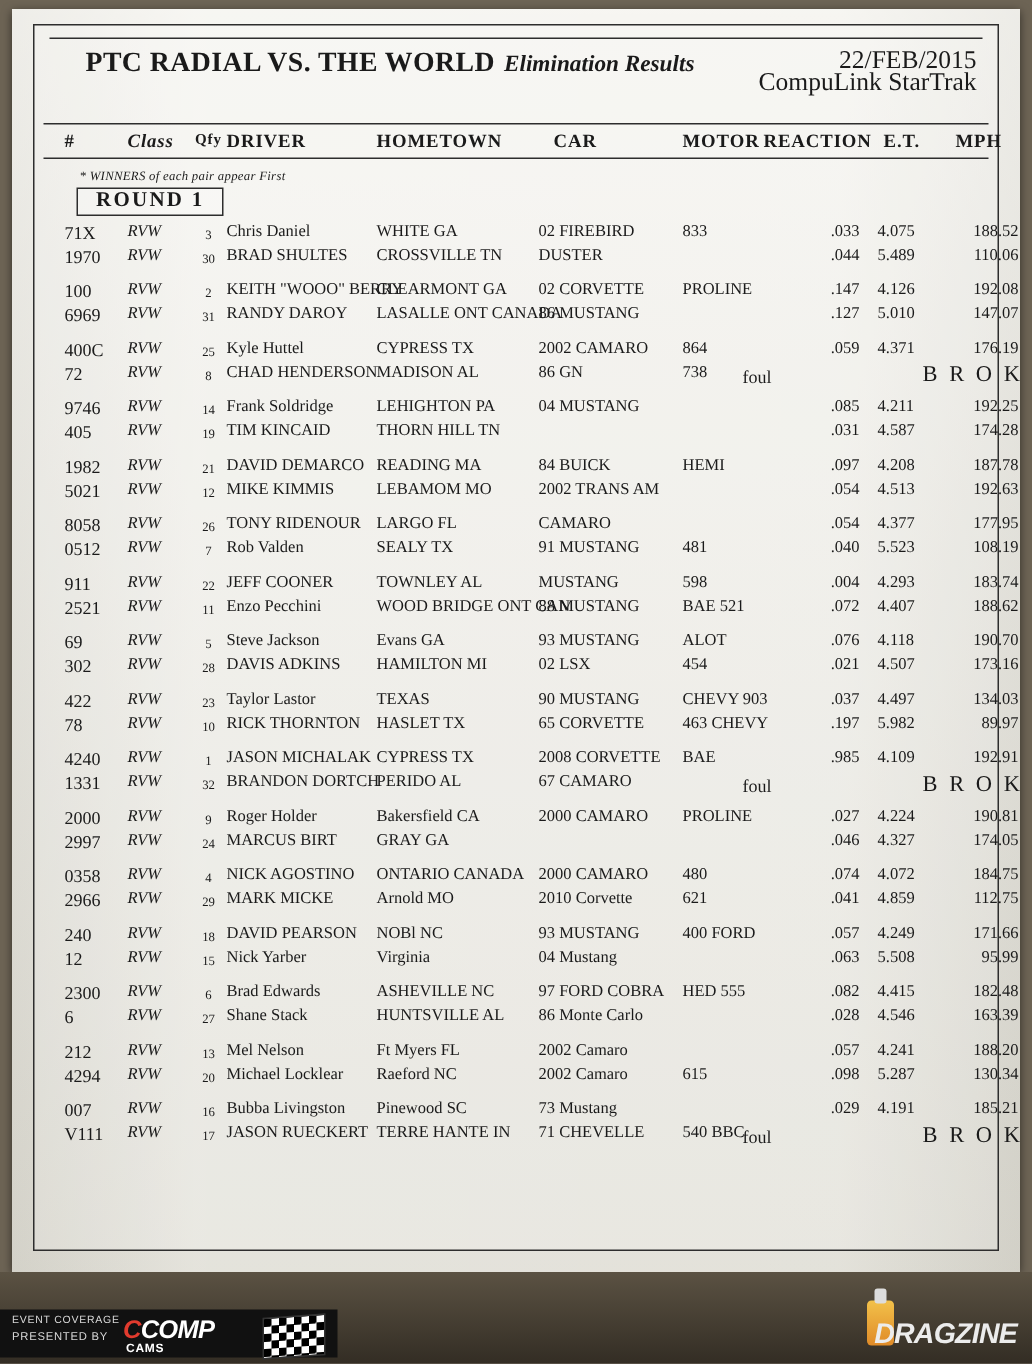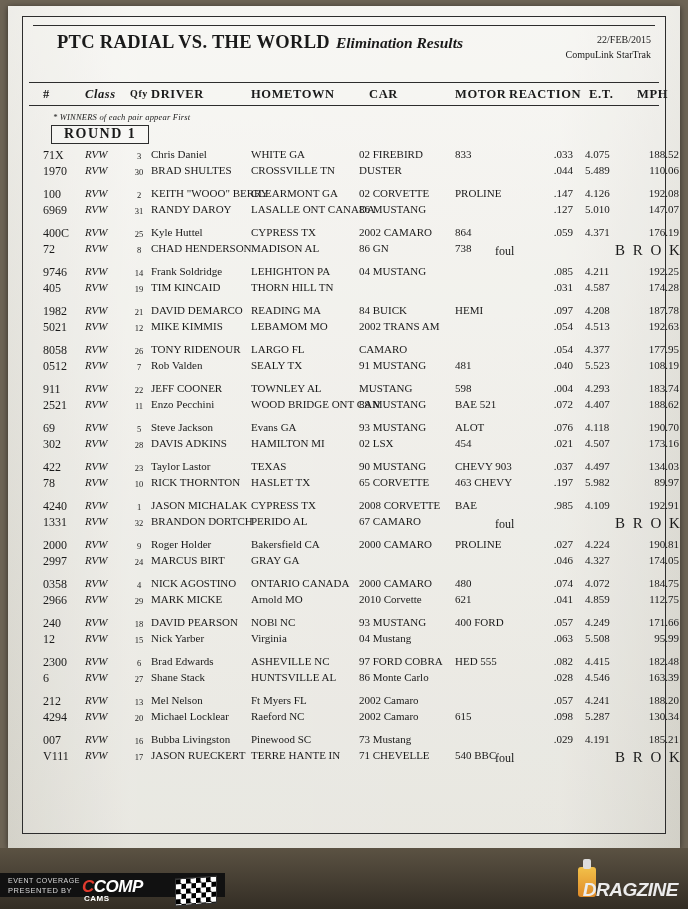--- a/index.html
+++ b/index.html
@@ -53,21 +53,21 @@
   .sub-left .ital{
     font-style:italic;
     font-weight:bold;
     font-size:15.5px;
     letter-spacing:0;
     padding-left:6px;
   }
   .sub-right{
     position:absolute; right:2px; top:0;
     text-align:right;
-    font-size:10px;
+    font-size:17px;
     line-height:15px;
   }
   .hdr{
     position:relative;
     margin:4px 6px 0 6px;
     height:22px;
     border-top:1px solid #2d2d2d;
     border-bottom:1px solid #2d2d2d;
     font-size:12.5px;
     font-weight:bold;
@@ -115,21 +115,21 @@
     letter-spacing:2px; font-size:15px;
   }
   .big{font-size:12px;}
   
   #footer{
     position:absolute;left:0;bottom:0;width:688px;height:61px;
     background:#4a4336;
     background-image:linear-gradient(180deg,#5b5243,#332d24);
   }
   #flagbox{
-    position:absolute;left:0;bottom:12px;width:225px;height:24px;
+    position:absolute;left:0;bottom:4px;width:225px;height:32px;
     background:#111;
   }
   .flag{
     position:absolute;right:8px;top:4px;width:40px;height:26px;
     background:
       repeating-conic-gradient(#fff 0% 25%, #000 0% 50%) 0 0/10px 10px;
     border:1px solid #333;
     transform:skewY(-4deg);
   }
   .ev1{position:absolute;left:8px;top:4px;font-family:"Liberation Sans",sans-serif;font-size:7px;color:#d8d8d8;letter-spacing:.5px;}

